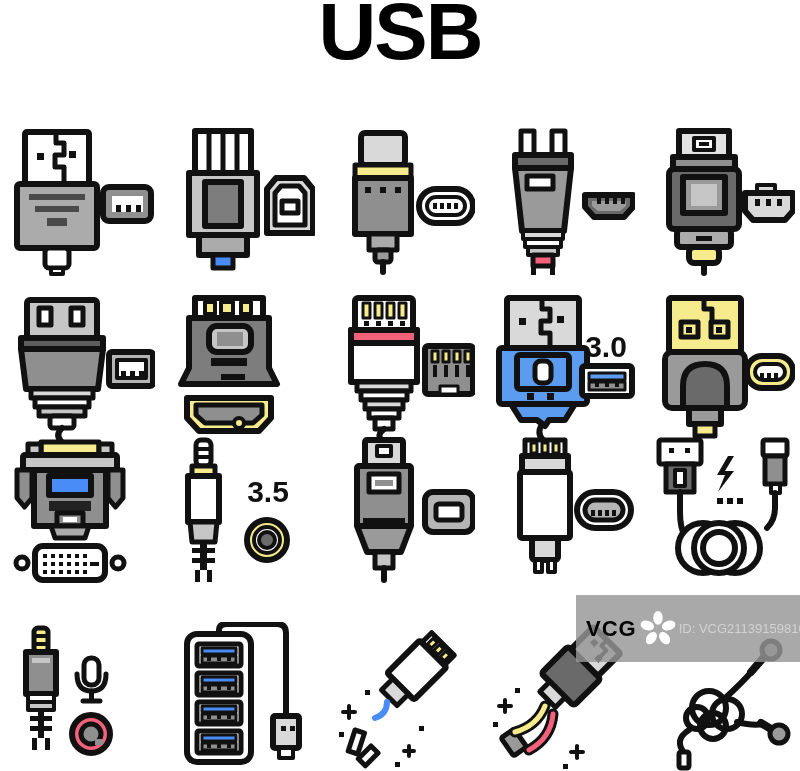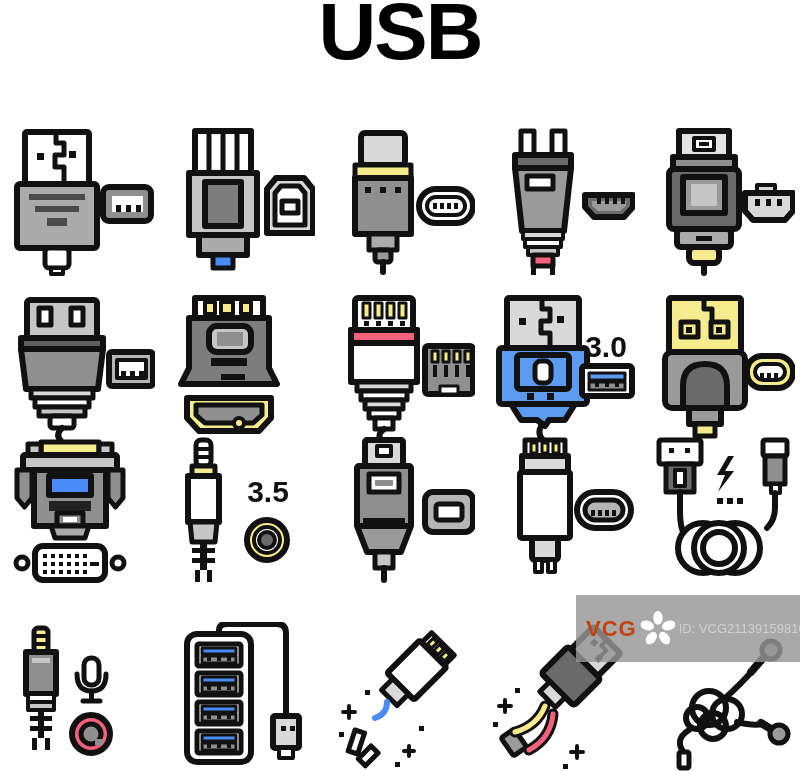--- a/index.html
+++ b/index.html
@@ -12,21 +12,21 @@
   svg{display:block}
   .s6{stroke:#111;stroke-width:6;stroke-linejoin:round;stroke-linecap:round}
   .s5{stroke:#111;stroke-width:5;stroke-linejoin:round;stroke-linecap:round}
   .s4{stroke:#111;stroke-width:4;stroke-linejoin:round;stroke-linecap:round}
   .s3{stroke:#111;stroke-width:3;stroke-linejoin:round}
   .nf{fill:none}
   text.lbl{font-weight:700;font-size:30px;fill:#111;font-family:"Liberation Sans",sans-serif}
   .wm{position:absolute;left:576px;top:595px;width:224px;height:67px;
       background:rgba(150,150,150,0.82);display:flex;align-items:center;
       padding-left:10px;box-sizing:border-box;gap:2px;z-index:9}
-  .wm-brand{color:#c2410c;font-weight:bold;font-size:22px;letter-spacing:1px}
+  .wm-brand{color:#000000;font-weight:bold;font-size:22px;letter-spacing:1px}
   .wm-id{color:#d2d2d2;font-size:13px;white-space:nowrap;overflow:hidden}
 </style>
 </head>
 <body>
 
 <div class="title">USB</div>
 
 <div class="row" style="top:125px">
 
   <div class="cell">

